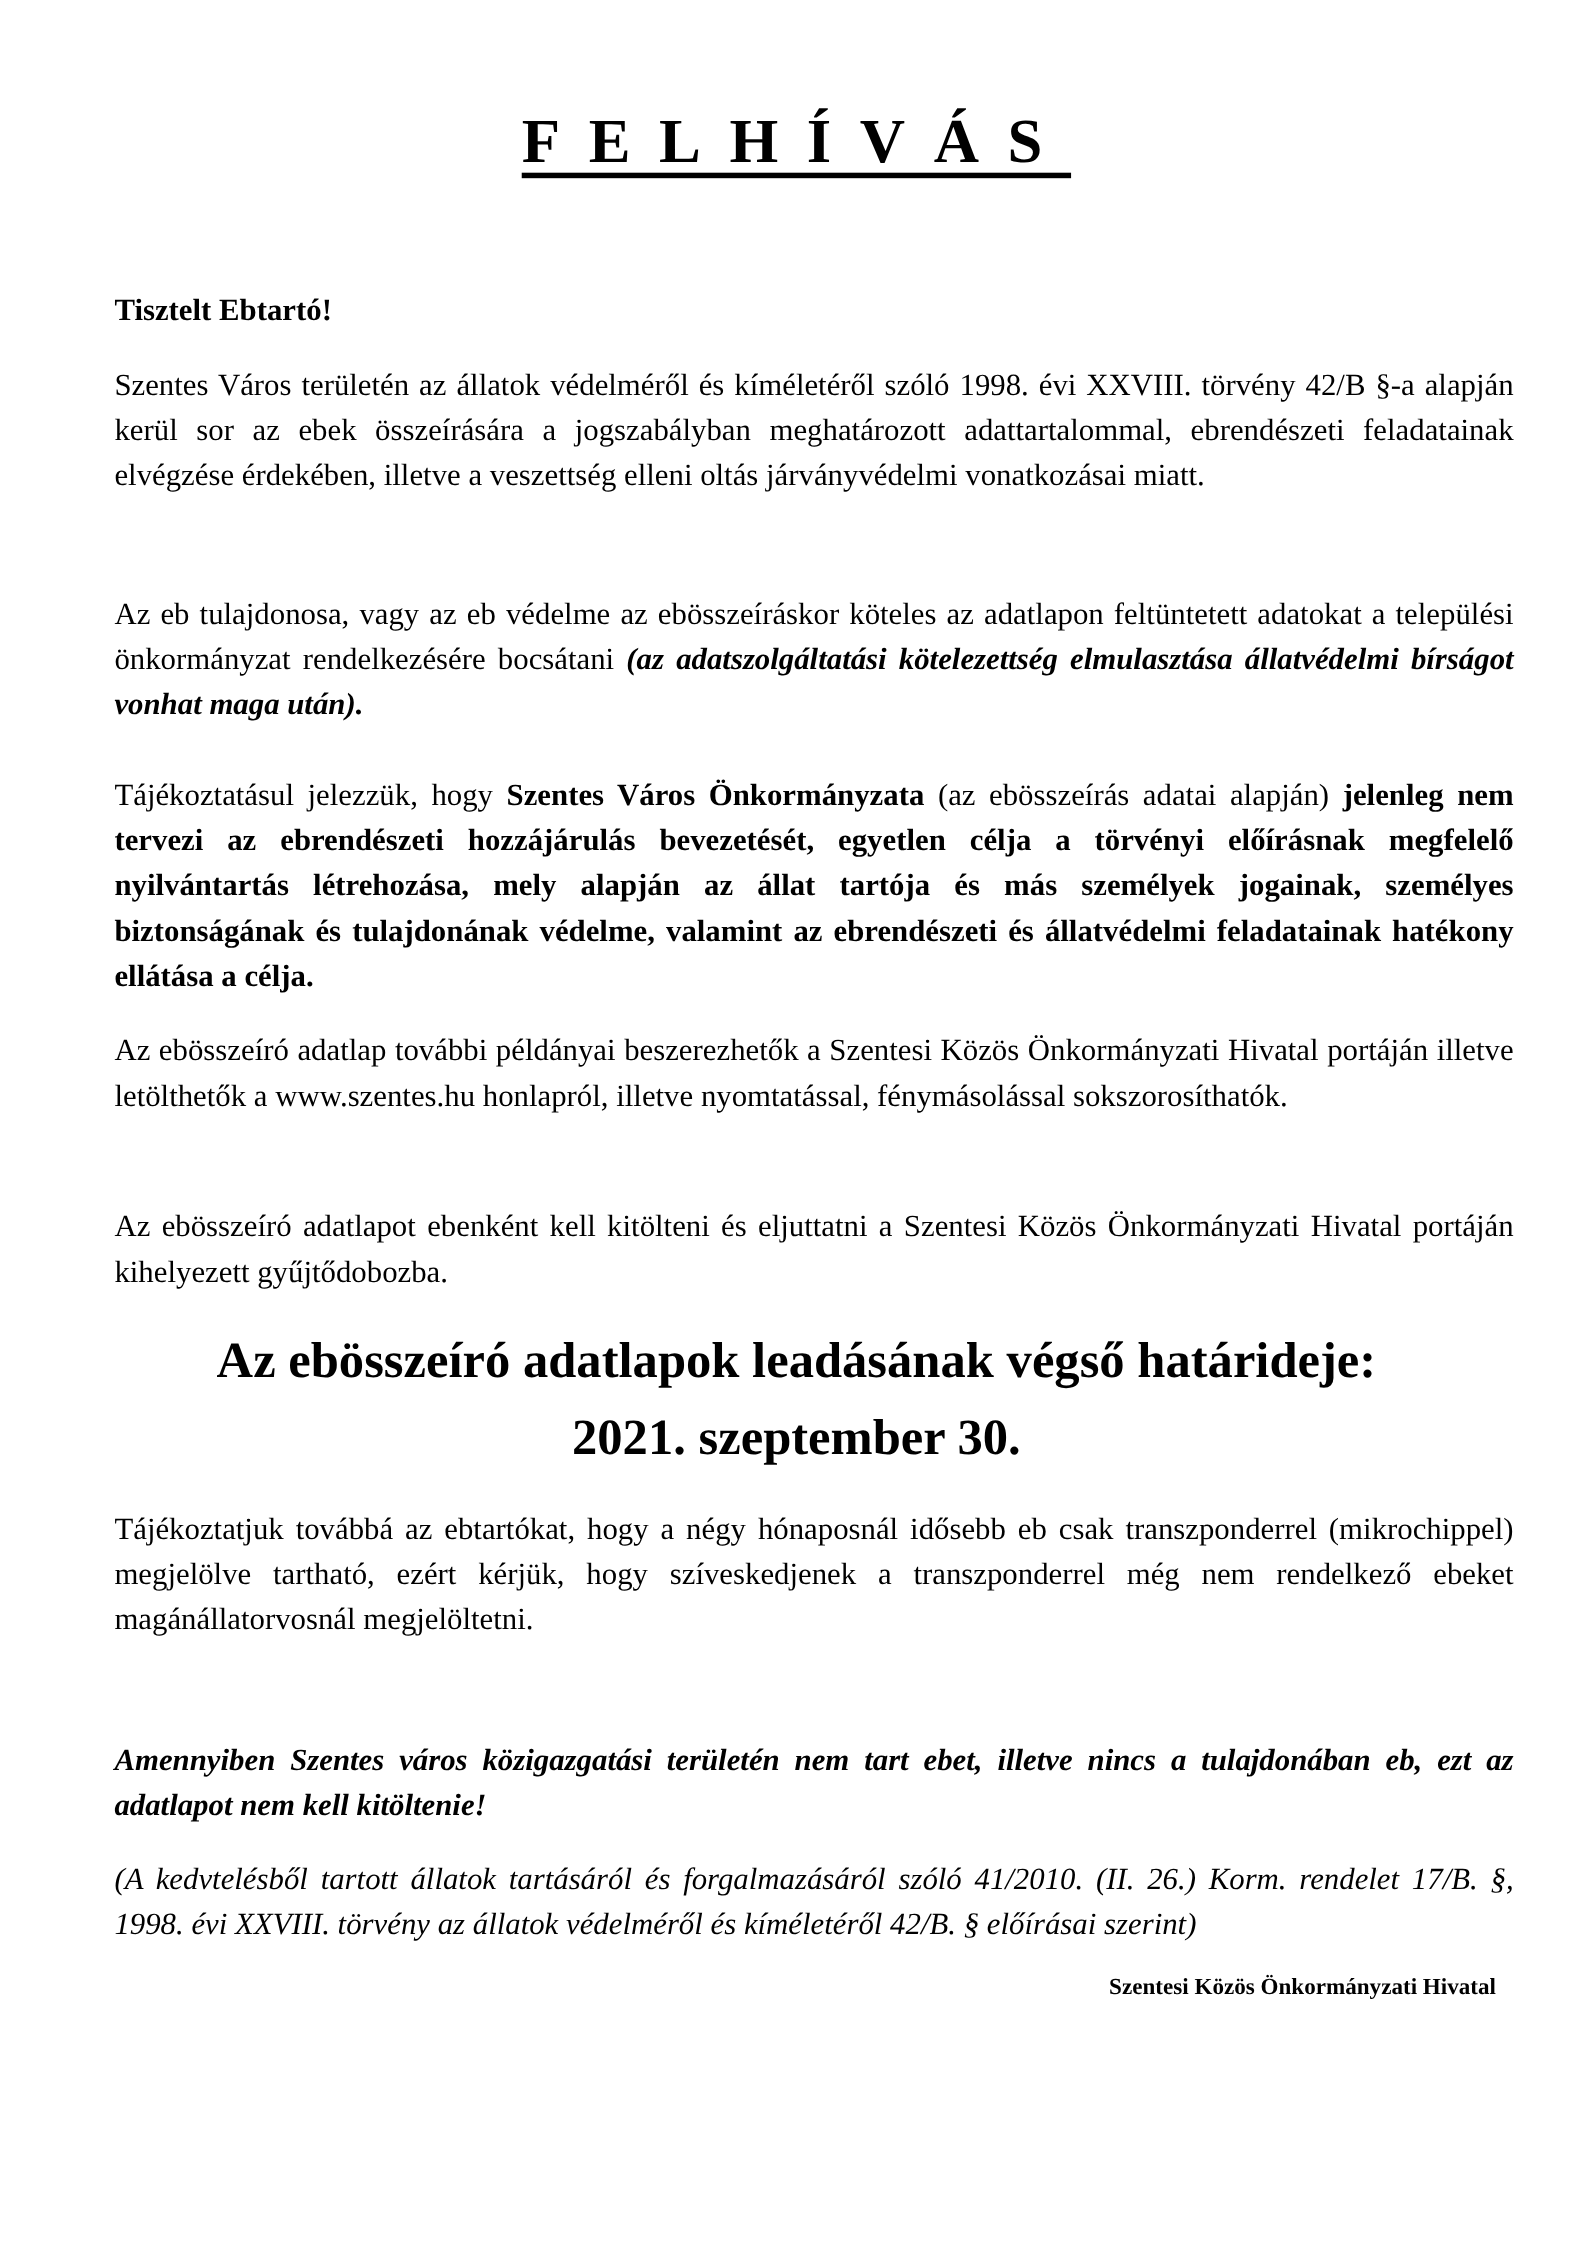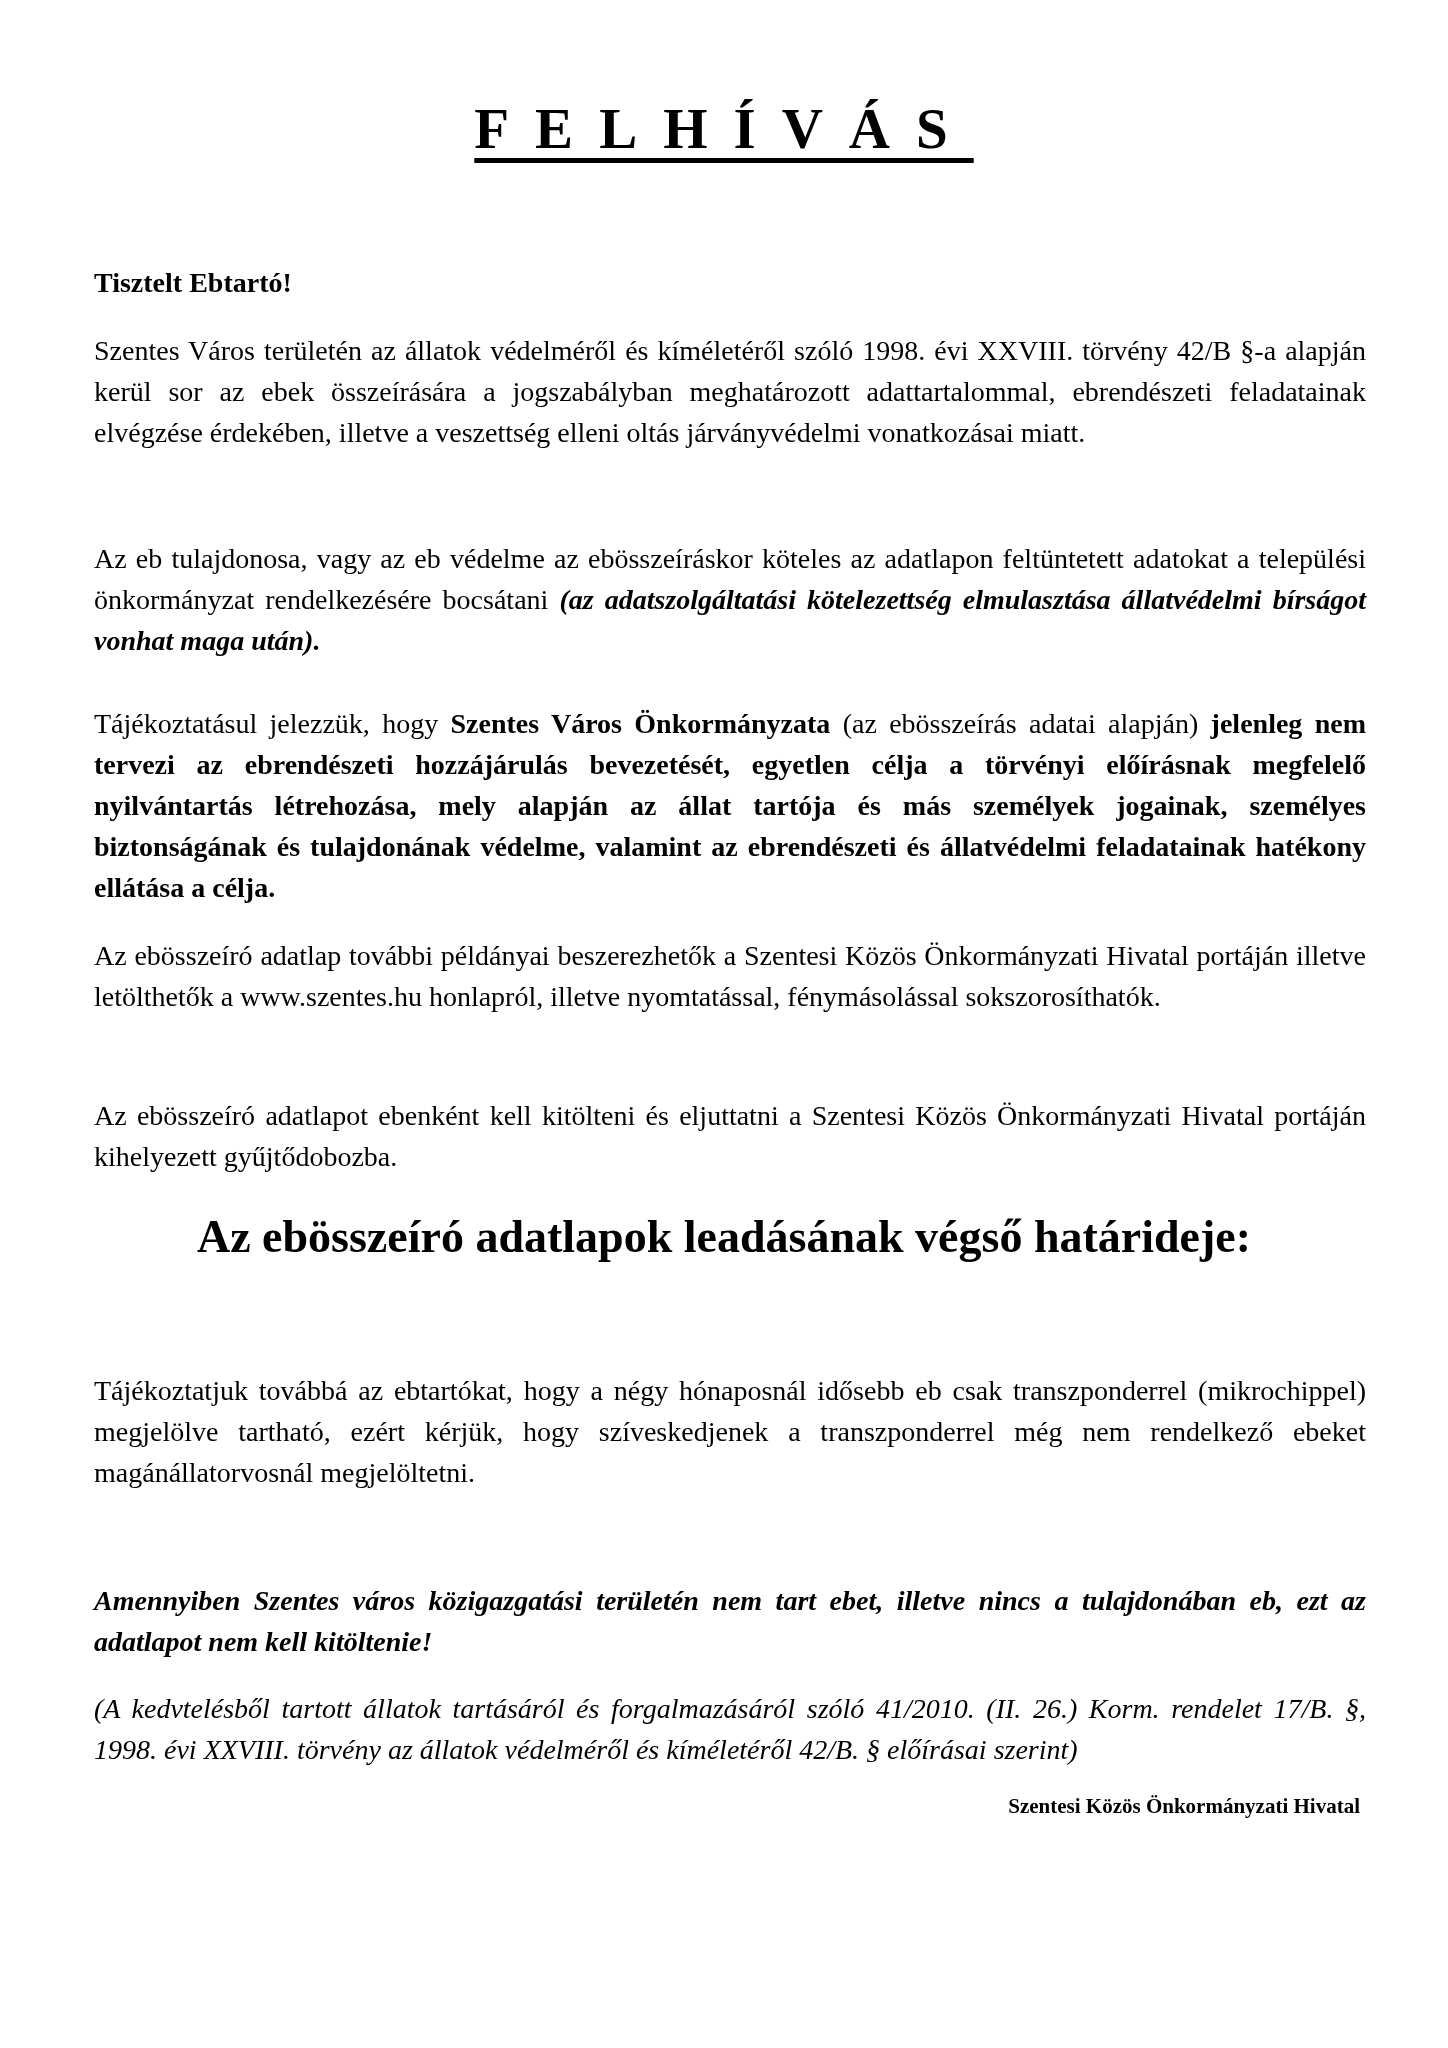--- a/index.html
+++ b/index.html
@@ -2,21 +2,21 @@
 <html><head>
 <meta charset="utf-8">
 <style>
   html,body{margin:0;padding:0;background:#fff;}
   body{width:1448px;height:2048px;position:relative;overflow:hidden;color:#000;
        font-family:"Liberation Serif","DejaVu Serif",serif;}
   .page{position:absolute;left:88px;top:0;width:1272px;}
   .title{position:absolute;top:96px;left:0;width:1272px;text-align:center;
          font-size:57px;font-weight:bold;letter-spacing:26px;}
   .title span{text-decoration:underline;text-decoration-thickness:5px;text-underline-offset:10px;}
-  .p{position:absolute;left:6px;width:1272px;font-size:28px;line-height:41px;text-align:justify;}
+  .p{position:absolute;left:16px;width:1272px;font-size:28px;line-height:41px;text-align:justify;}
   .greeting{top:262px;font-weight:bold;}
   b{font-weight:bold;}
   i{font-style:italic;}
   .deadline{position:absolute;left:0;width:1272px;text-align:center;font-weight:bold;font-size:46px;line-height:70px;top:1202px;}
   .deadline span{text-decoration-thickness:3px;text-underline-offset:6px;}
   .sig{position:absolute;right:0;top:1794px;font-size:21px;font-weight:bold;}
 </style>
 </head>
 <body>
 
@@ -30,20 +30,21 @@
   <div class="p" style="top:538px"><span>Az eb tulajdonosa, vagy az eb védelme az ebösszeíráskor köteles az adatlapon feltüntetett adatokat a települési önkormányzat rendelkezésére bocsátani </span><b><i>(az adatszolgáltatási kötelezettség elmulasztása állatvédelmi bírságot vonhat maga után).</i></b></div>
 
   <div class="p" style="top:703px"><span>Tájékoztatásul jelezzük, hogy </span><b>Szentes Város Önkormányzata</b><span> (az ebösszeírás adatai alapján) </span><b>jelenleg nem tervezi az ebrendészeti hozzájárulás bevezetését, egyetlen célja a törvényi előírásnak megfelelő nyilvántartás létrehozása, mely alapján az állat tartója és más személyek jogainak, személyes biztonságának és tulajdonának védelme, valamint az ebrendészeti és állatvédelmi feladatainak hatékony ellátása a célja.</b></div>
 
   <div class="p" style="top:935px">Az ebösszeíró adatlap további példányai beszerezhetők a Szentesi Közös Önkormányzati Hivatal portáján illetve letölthetők a www.szentes.hu honlapról, illetve nyomtatással, fénymásolással sokszorosíthatók.</div>
 
   <div class="p" style="top:1095px">Az ebösszeíró adatlapot ebenként kell kitölteni és eljuttatni a Szentesi Közös Önkormányzati Hivatal portáján kihelyezett gyűjtődobozba.</div>
 
   <div class="deadline">
     <div><span>Az ebösszeíró adatlapok leadásának végső határideje:</span></div>
+    <div><span>2021. szeptember 30.</span></div>
   </div>
 
   <div class="p" style="top:1370px">Tájékoztatjuk továbbá az ebtartókat, hogy a négy hónaposnál idősebb eb csak transzponderrel (mikrochippel) megjelölve tartható, ezért kérjük, hogy szíveskedjenek a transzponderrel még nem rendelkező ebeket magánállatorvosnál megjelöltetni.</div>
 
   <div class="p" style="top:1580px;font-weight:bold;font-style:italic">Amennyiben Szentes város közigazgatási területén nem tart ebet, illetve nincs a tulajdonában eb, ezt az adatlapot nem kell kitöltenie!</div>
 
   <div class="p" style="top:1688px;font-style:italic">(A kedvtelésből tartott állatok tartásáról és forgalmazásáról szóló 41/2010. (II. 26.) Korm. rendelet 17/B. §, 1998. évi XXVIII. törvény az állatok védelméről és kíméletéről 42/B. § előírásai szerint)</div>
 
   <div class="sig">Szentesi Közös Önkormányzati Hivatal</div>
 </div>

